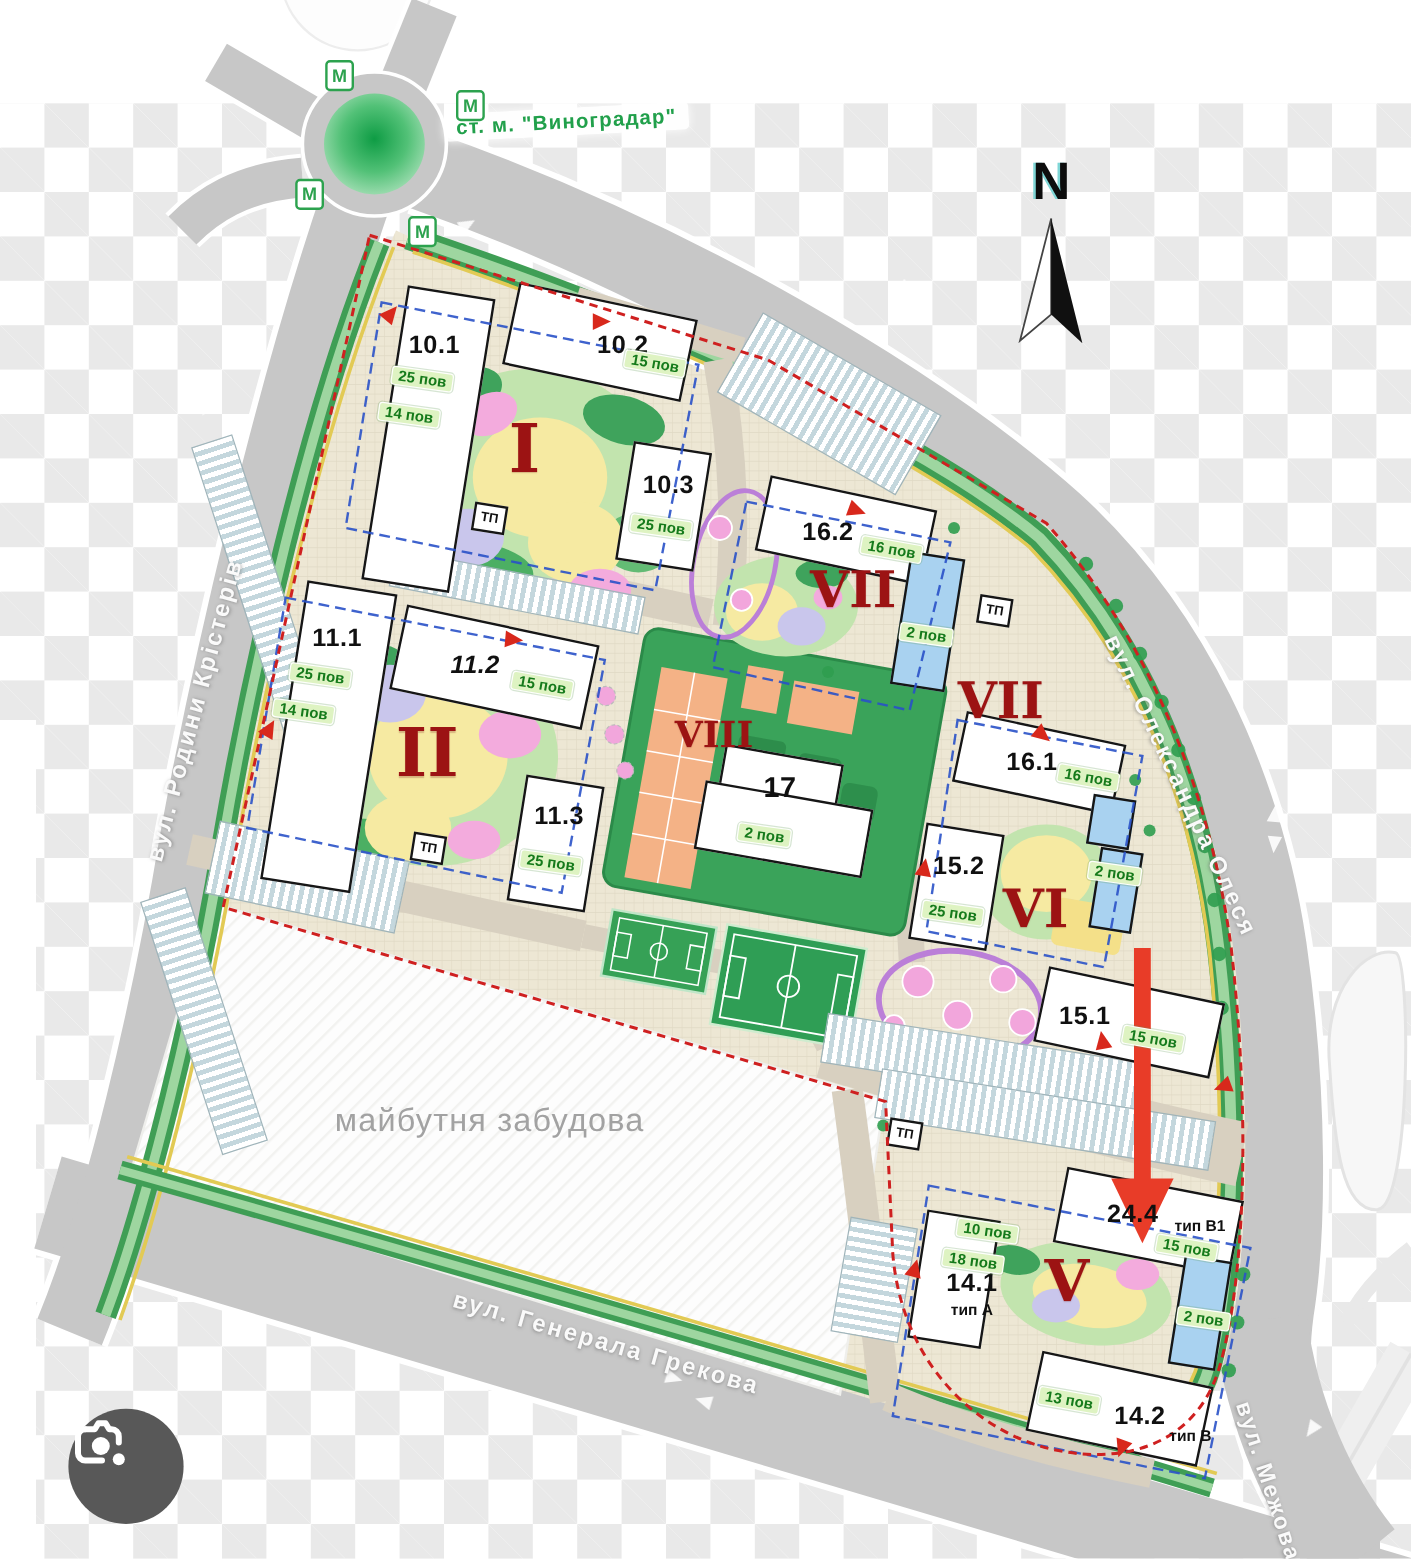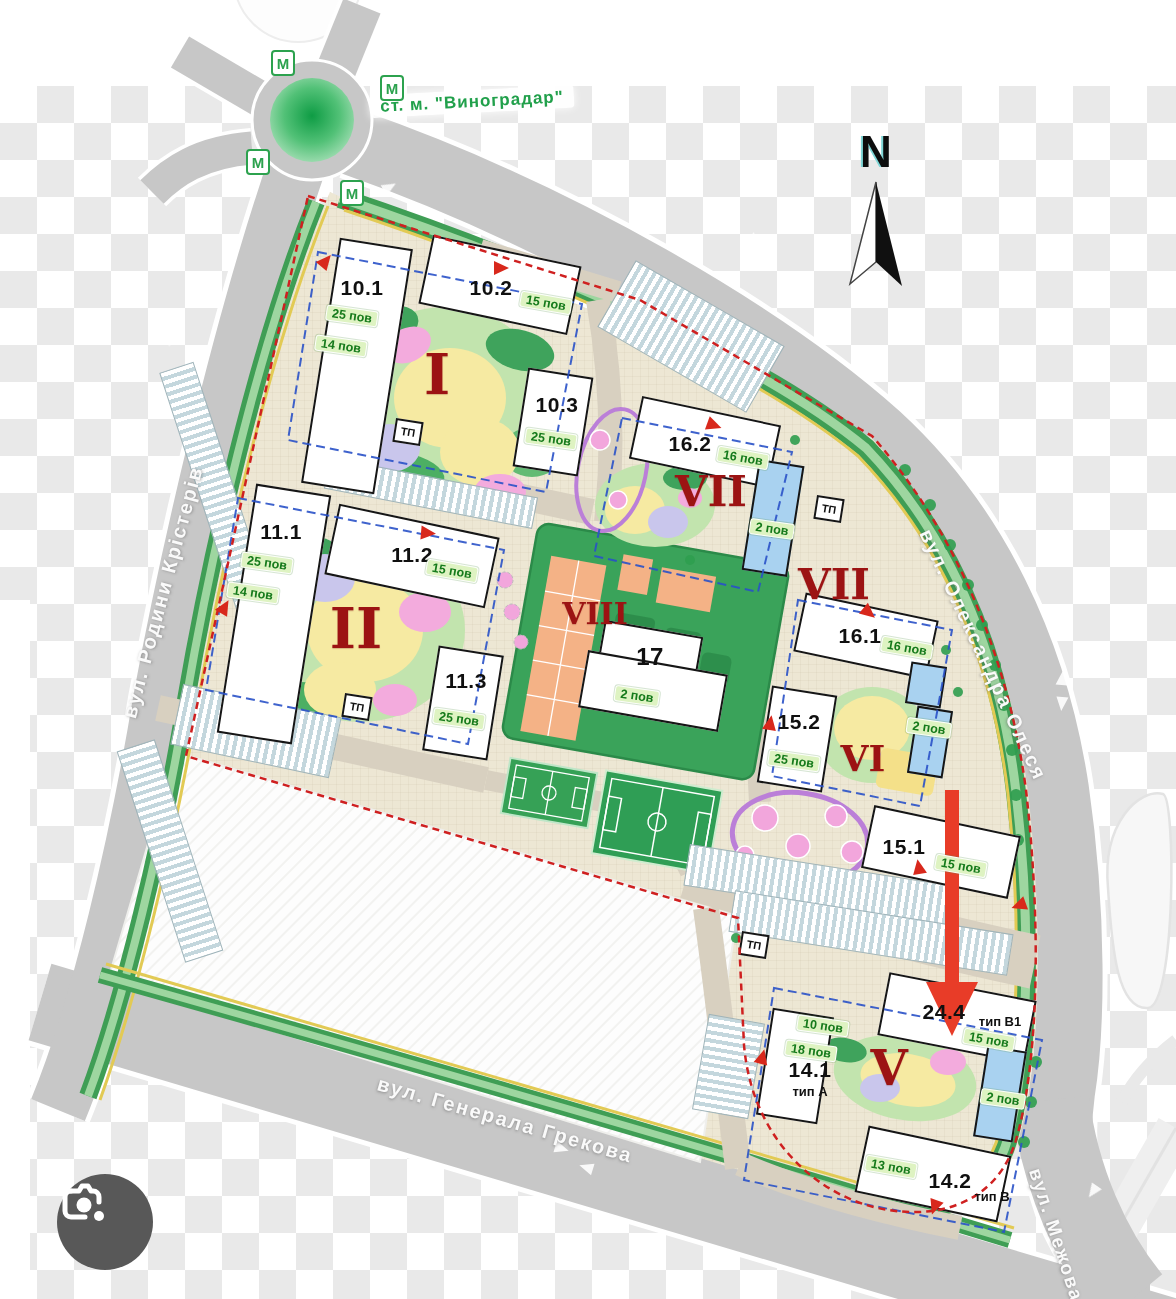--- a/index.html
+++ b/index.html
@@ -335,34 +335,35 @@
       <span>М</span>
     </div>
 
   <div class="lbl" style="left:876px;top:152px;"><span id="northN">N</span></div>
 
   <div class="lbl street" style="left:163px;top:592px;transform:translate(-50%,-50%) rotate(-75deg);">вул. Родини Крістерів</div>
   <div class="lbl street" style="left:983px;top:655px;transform:translate(-50%,-50%) rotate(65deg);">вул. Олександра Олеся</div>
   <div class="lbl street" style="left:505px;top:1120px;transform:translate(-50%,-50%) rotate(16deg);">вул. Генерала Грекова</div>
   <div class="lbl street" style="left:1056px;top:1235px;transform:translate(-50%,-50%) rotate(72deg);font-size:19px;">вул. Межова</div>
 
+  <div class="lbl" style="left:408px;top:934px;"><span id="futureLbl">майбутня забудова</span></div>
 
   <div class="lbl sec" style="left:437px;top:374px;font-size:56px;">I</div>
   <div class="lbl sec" style="left:356px;top:628px;font-size:56px;">II</div>
   <div class="lbl sec" style="left:711px;top:491px;font-size:42px;">VII</div>
   <div class="lbl sec" style="left:834px;top:584px;font-size:42px;">VII</div>
   <div class="lbl sec" style="left:595px;top:613px;font-size:30px;text-align:center;">VIII</div>
-  <div class="lbl sec" style="left:863px;top:758px;font-size:36px;">VI</div>
+  <div class="lbl sec" style="left:863px;top:758px;font-size:44px;">VI</div>
   <div class="lbl sec" style="left:889px;top:1068px;font-size:48px;">V</div>
 
   <div class="lbl num" style="left:362px;top:288px;">10.1</div>
-  <div class="lbl num" style="left:491px;top:288px;">10.2</div>
+  <div class="lbl num" style="left:519px;top:288px;">10.2</div>
   <div class="lbl num" style="left:557px;top:405px;">10.3</div>
   <div class="lbl num" style="left:281px;top:532px;">11.1</div>
-  <div class="lbl num" style="left:412px;top:555px;">11.2</div>
+  <div class="lbl num" style="left:396px;top:555px;font-style:italic;">11.2</div>
   <div class="lbl num" style="left:466px;top:681px;">11.3</div>
   <div class="lbl num" style="left:690px;top:444px;">16.2</div>
   <div class="lbl num" style="left:860px;top:636px;">16.1</div>
   <div class="lbl num" style="left:799px;top:722px;">15.2</div>
   <div class="lbl num" style="left:904px;top:847px;">15.1</div>
   <div class="lbl num small" style="left:650px;top:657px;">17</div>
   <div class="lbl num" style="left:810px;top:1070px;">14.1</div>
   <div class="lbl typ" style="left:810px;top:1091px;">тип А</div>
   <div class="lbl num" style="left:944px;top:1012px;">24.4</div>
   <div class="lbl typ" style="left:1000px;top:1021px;">тип В1</div>

